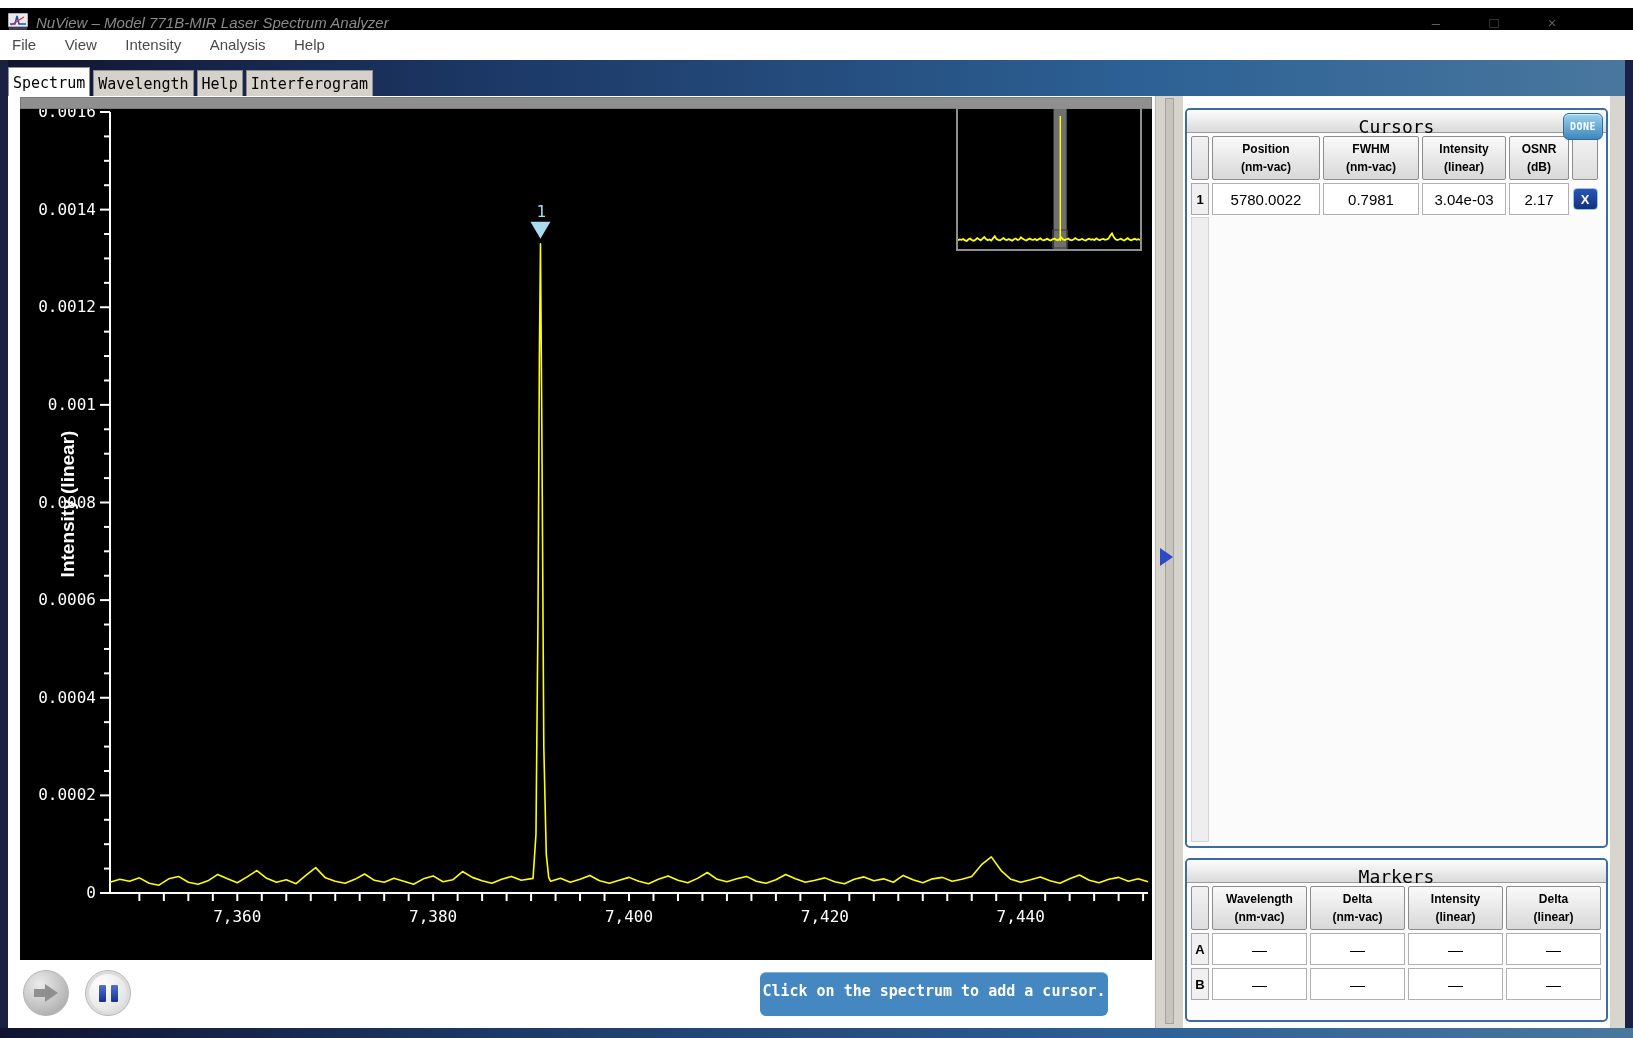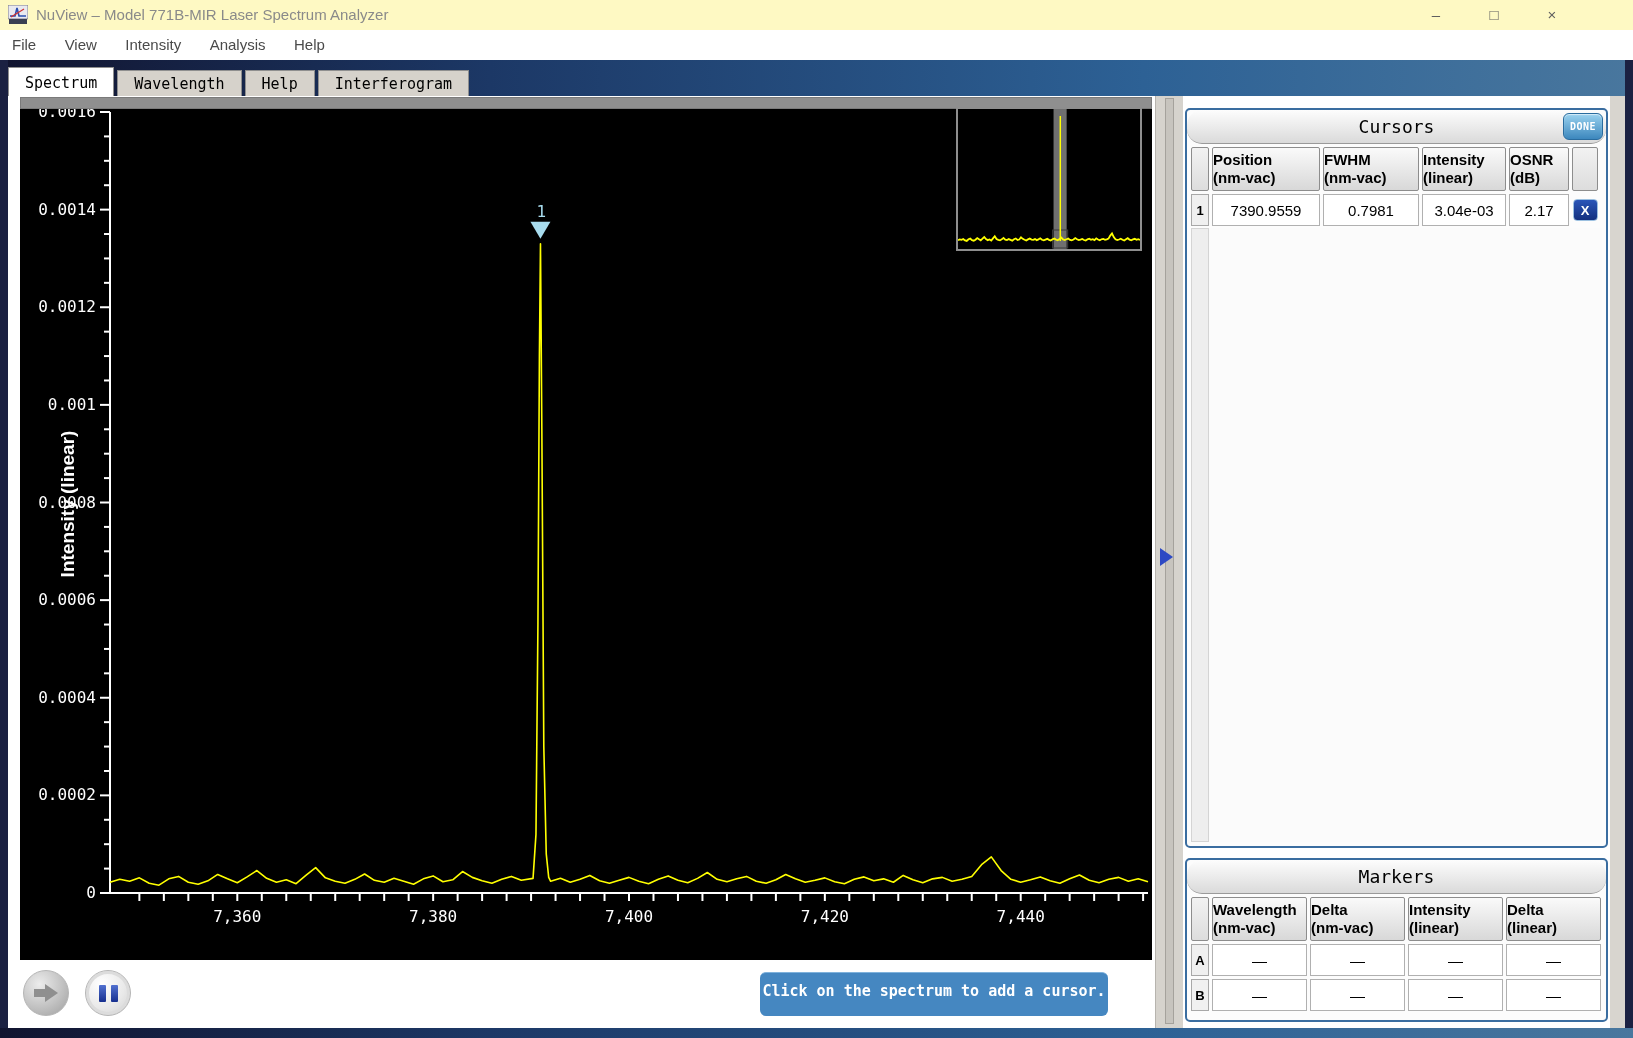--- a/index.html
+++ b/index.html
@@ -1,38 +1,38 @@
 <!DOCTYPE html>
 <html><head>
 <meta charset="utf-8">
 <style>
   * { box-sizing: border-box; margin: 0; padding: 0; }
   body { background:#444; font-family:"Liberation Sans", sans-serif; }
   .screen { position:relative; width:1633px; height:1038px; background:#fff; overflow:hidden; }
 
   
-  .titlebar { position:absolute; left:0; top:0; width:1633px; height:30px; background:#fef9c3; }
+  .titlebar { position:absolute; left:0; top:8px; width:1633px; height:30px; background:#000000;font-style:italic; }
   .app-icon { position:absolute; left:8px; top:5px; width:20px; height:20px; }
   .win-title { position:absolute; left:36px; top:0; height:30px; line-height:30px; font-size:15px; color:#8a8a8a; }
   .win-btn { position:absolute; top:0; width:58px; height:30px; text-align:center; line-height:30px; color:#5f5f5f; font-size:15px; }
   .win-btn.min { left:1407px; }
   .win-btn.max { left:1465px; }
   .win-btn.close { left:1523px; }
 
   
   .menubar { position:absolute; left:0; top:30px; width:1633px; height:30px; background:#fff; }
   .menu-item { display:inline-block; padding:0 12px; line-height:30px; font-size:15px; color:#4a4a4a; }
   .menu-item:first-child { }
 
   
   .tabstrip { position:absolute; left:0; top:60px; width:1633px; height:36px;
     background:linear-gradient(90deg,#11142f 0%,#1c3866 30%,#2d6195 70%,#49779e 100%); }
   .tabs { position:absolute; left:8px; bottom:0; display:flex; align-items:flex-end; }
   .tab { font-family:"DejaVu Sans Mono", monospace; font-size:15px; color:#000;
-    background:#d6d2cb; border:1px solid #8f8f8f; border-bottom:none; padding:4px 16px 3px; margin-right:3px; height:26px; }
+    background:#d6d2cb; border:1px solid #8f8f8f; border-bottom:none; padding:4px 4px 3px; margin-right:3px; height:26px; }
   .tab.active { background:#fff; height:29px; padding-top:6px; }
 
   
   .border-left  { position:absolute; left:0; top:60px; width:8px; height:978px; background:#1b2142; }
   .border-right { position:absolute; left:1625px; top:60px; width:8px; height:978px; background:#1b2142; }
   .bottom-strip { position:absolute; left:0; top:1028px; width:1633px; height:10px;
     background:linear-gradient(90deg,#11142f 0%,#1c3866 30%,#2d6195 70%,#49779e 100%); }
   .right-gutter { position:absolute; left:1610px; top:96px; width:15px; height:932px; background:#d8d5cf; }
 
   
@@ -51,33 +51,33 @@
   
   .splitter { position:absolute; left:1155px; top:96px; width:28px; height:932px; background:#d6d3cd; border-left:1px solid #b7b4ae; }
   .splitter-groove { position:absolute; left:9px; top:2px; width:9px; height:926px; background:#c7c4be; border:1px solid #a5a29c; }
   .expander { position:absolute; left:4px; top:452px; width:0; height:0;
     border-left:13px solid #2d49c4; border-top:9px solid transparent; border-bottom:9px solid transparent; }
 
   
   .panel { position:absolute; background:#fcfcfc; border:2px solid #3a6da0; border-radius:5px; overflow:hidden; }
   .cursors-panel { left:1185px; top:108px; width:423px; height:740px; display:flex; flex-direction:column; }
   .markers-panel { left:1185px; top:858px; width:423px; height:164px; }
-  .panel-title-bar { position:relative; height:34px; background:linear-gradient(#fdfdfd,#dadada);
-    border-bottom:1px solid #9a9a9a; text-align:center;border-radius:15px; }
+  .panel-title-bar { position:relative; height:23px; background:linear-gradient(#fdfdfd,#dadada);
+    border-bottom:1px solid #9a9a9a; text-align:center; }
   .panel-title { font-family:"DejaVu Sans Mono", monospace; font-size:18px; line-height:34px; color:#000; }
   .done-btn { position:absolute; right:3px; top:3px; width:40px; height:27px; border-radius:6px;
     background:linear-gradient(#9ad2ef,#3c87bd); border:1px solid #2a6c9e; color:#fff;
     font-family:"DejaVu Sans Mono", monospace; font-size:10px; font-weight:bold; letter-spacing:0.5px;
     box-shadow:inset 0 1px 1px rgba(255,255,255,.6); }
 
   .grid { display:grid; gap:3px; padding:3px 4px 0 4px; }
   .cur-grid { grid-template-columns:18px 108px 96px 84px 60px 26px; }
   .mk-grid  { grid-template-columns:18px 95px 95px 95px 95px; }
   .hcell { background:linear-gradient(#fafafa,#d8d8d8); border:1px solid #8d8d8d; border-radius:2px;
-    text-align:left; font-size:15px; font-weight:bold; line-height:18px; padding:3px 0; color:#000; }
+    text-align:center; font-size:12px; font-weight:bold; line-height:18px; padding:3px 0; color:#000; }
   .hcell.blank { background:linear-gradient(#f2f2f2,#dddddd); }
   .dcell { background:#fff; border:1px solid #b0b0b0; text-align:center; font-size:15px; color:#000;
     display:flex; align-items:center; justify-content:center; min-height:32px; }
   .numcell { background:#f0f0f0; border:1px solid #a8a8a8; font-size:13px; font-weight:bold;
     display:flex; align-items:center; justify-content:center; color:#000; }
   .xcell { display:flex; align-items:center; justify-content:center; }
   .x-btn { width:25px; height:22px; background:linear-gradient(#2a55b8,#13307f); border:1px solid #9cc0e0;
     border-radius:4px; color:#fff; font-weight:bold; font-size:13px; line-height:1; }
   .cursors-body { position:relative; flex:1; background:#fbfbfb; margin:2px 4px 4px 4px; }
   .numcol-strip { position:absolute; left:0; top:0; bottom:0; width:18px; background:#eeeeee; border:1px solid #d4d4d4; }
@@ -270,21 +270,21 @@
         <div>Intensity</div>
           <div>(linear)</div>
       </div>
       <div class="hcell">
         <div>OSNR</div>
           <div>(dB)</div>
       </div>
       <div class="hcell blank"></div>
 
       <div class="numcell">1</div>
-      <div class="dcell">7390.9559</div>
+      <div class="dcell">5780.0022</div>
       <div class="dcell">0.7981</div>
       <div class="dcell">3.04e-03</div>
       <div class="dcell">2.17</div>
       <div class="xcell">
         <button class="x-btn">X</button>
       </div>
     </div>
     <div class="cursors-body">
       <div class="numcol-strip"></div>
     </div>

